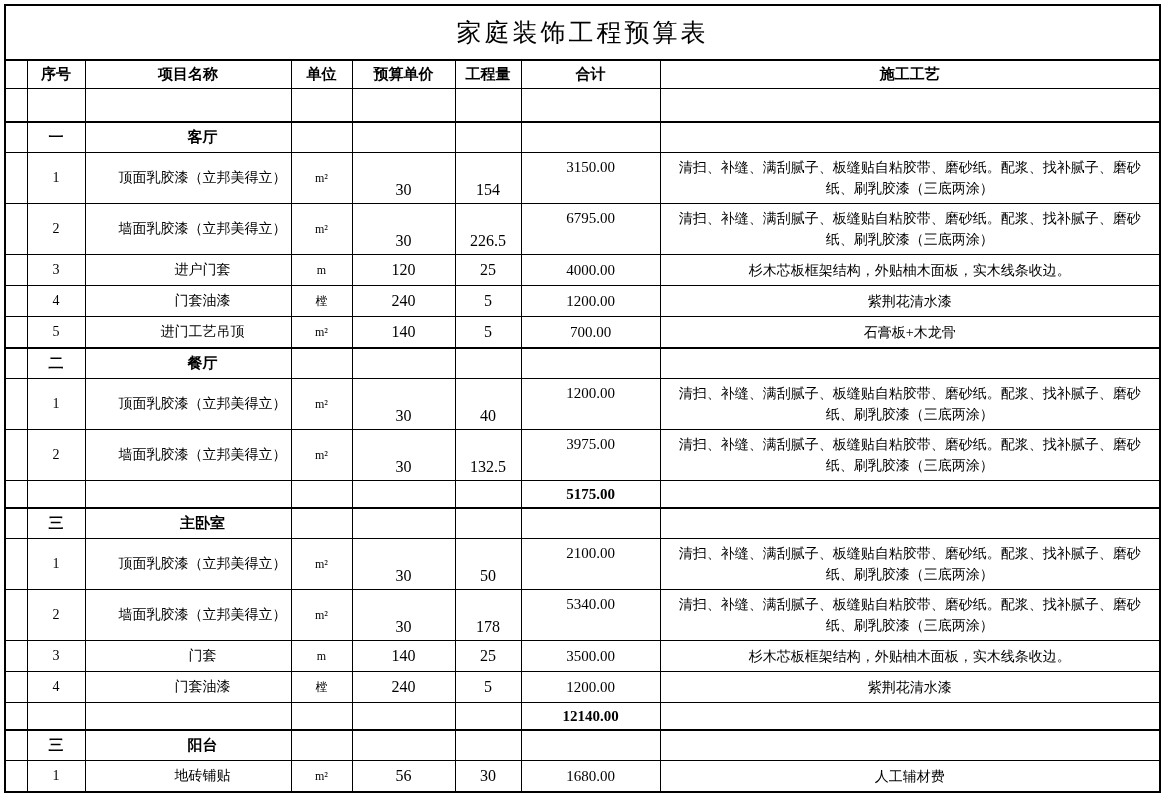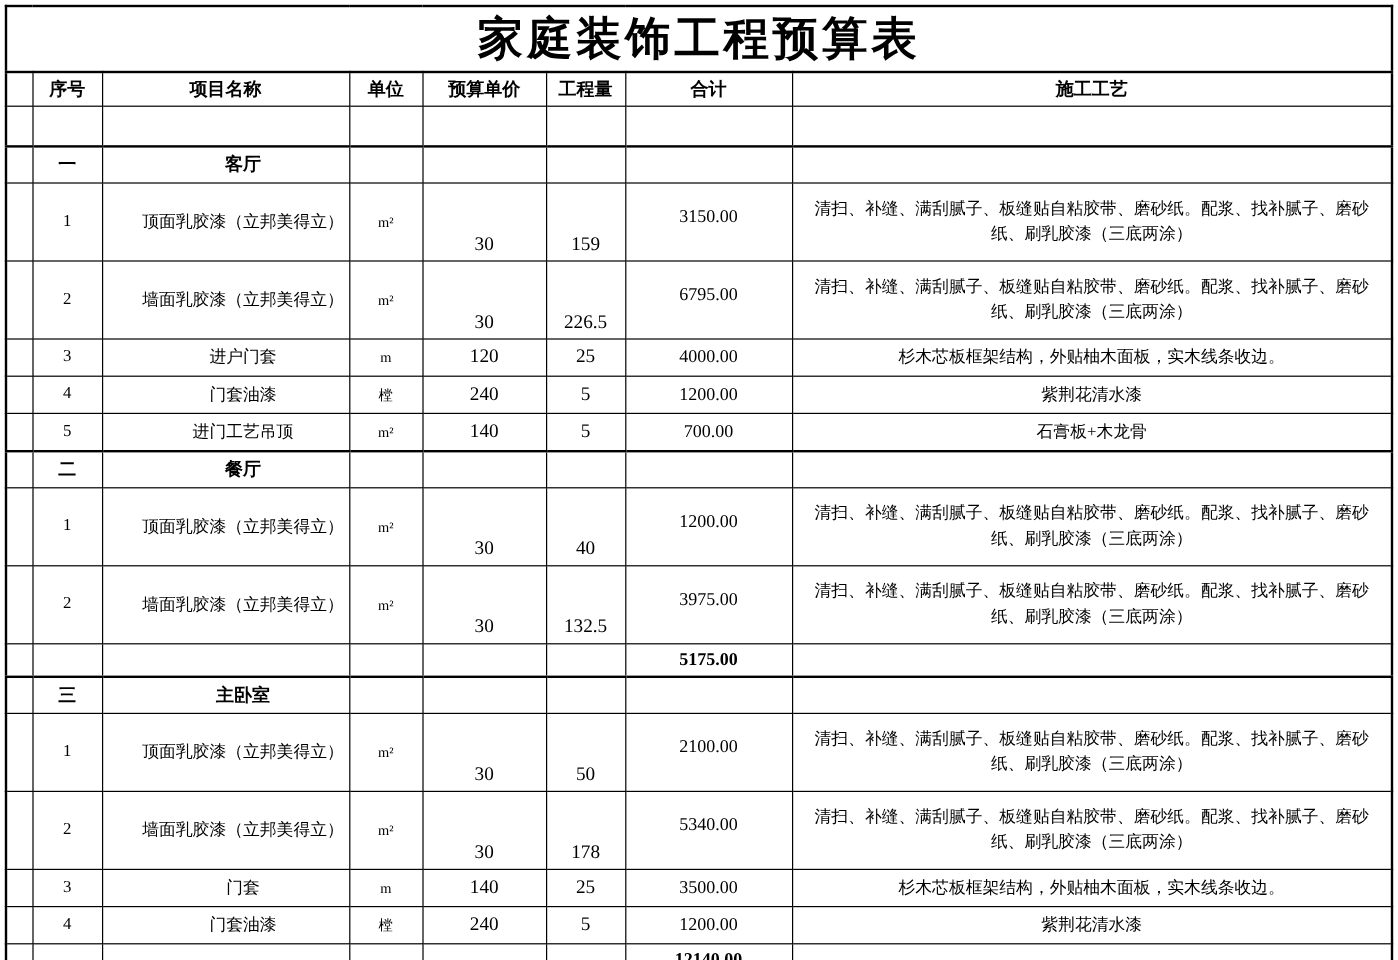--- a/index.html
+++ b/index.html
@@ -6,42 +6,42 @@
   body{width:1165px;height:800px;overflow:hidden;
        font-family:"Liberation Serif","DejaVu Serif",serif;color:#000;}
   table{border-collapse:collapse;table-layout:fixed;width:1156px;margin:4px;}
   td{border:1px solid #000;text-align:center;vertical-align:middle;
      padding:0 3px;overflow:hidden;}
   
   table{border:2px solid #000;}
   
   .title-cell{height:53px;border-bottom:2px solid #000;
     font-family:"Liberation Sans","DejaVu Sans",sans-serif;
-    font-weight:bold;font-size:38px;letter-spacing:3px;}
+    font-weight:normal;font-size:25px;letter-spacing:3px;}
   
   .hdr td{height:27px;font-family:Liberation Mono, monospace;
     font-weight:bold;font-size:15px;}
   
   .row-empty td{height:30px;}
   .row-section td{height:27px;border-top:2px solid #000;}
   .row-section .c-no,.row-section .c-name{
     font-family:"Liberation Sans","DejaVu Sans",sans-serif;
     font-weight:bold;font-size:15px;}
   .row-item td{height:28px;}
   .row-subtotal td{height:24px;}
   .row-subtotal .c-total{font-weight:bold;font-size:15px;}
   .c-no{font-size:14px;}
   .c-name{font-size:14px;padding-left:32px;}
   .c-unit{font-size:12px;}
   .c-price,.c-qty{font-size:16px;}
   .c-total{font-size:15px;}
   .c-proc{font-size:14px;line-height:1.5;padding:1px 8px;}
   
   .tall .c-price,.tall .c-qty{vertical-align:bottom;padding-bottom:4px;}
-  .tall .c-total{vertical-align:top;padding-top:20px;}
+  .tall .c-total{vertical-align:top;padding-top:6px;}
   .tall td{height:44px;}
 </style>
 </head>
 <body>
 
 <table>
   <colgroup>
     <col style="width:22px">
       <col style="width:58px">
       <col style="width:206px">
@@ -86,21 +86,21 @@
         <td class="c-qty"></td>
         <td class="c-total"></td>
         <td class="c-proc"></td>
       </tr>
       <tr class="row-item tall">
         <td class="c-blank"></td>
         <td class="c-no">1</td>
         <td class="c-name">顶面乳胶漆（立邦美得立）</td>
         <td class="c-unit">m²</td>
         <td class="c-price">30</td>
-        <td class="c-qty">159</td>
+        <td class="c-qty">154</td>
         <td class="c-total">3150.00</td>
         <td class="c-proc">清扫、补缝、满刮腻子、板缝贴自粘胶带、磨砂纸。配浆、找补腻子、磨砂纸、刷乳胶漆（三底两涂）</td>
       </tr>
       <tr class="row-item tall">
         <td class="c-blank"></td>
         <td class="c-no">2</td>
         <td class="c-name">墙面乳胶漆（立邦美得立）</td>
         <td class="c-unit">m²</td>
         <td class="c-price">30</td>
         <td class="c-qty">226.5</td>

